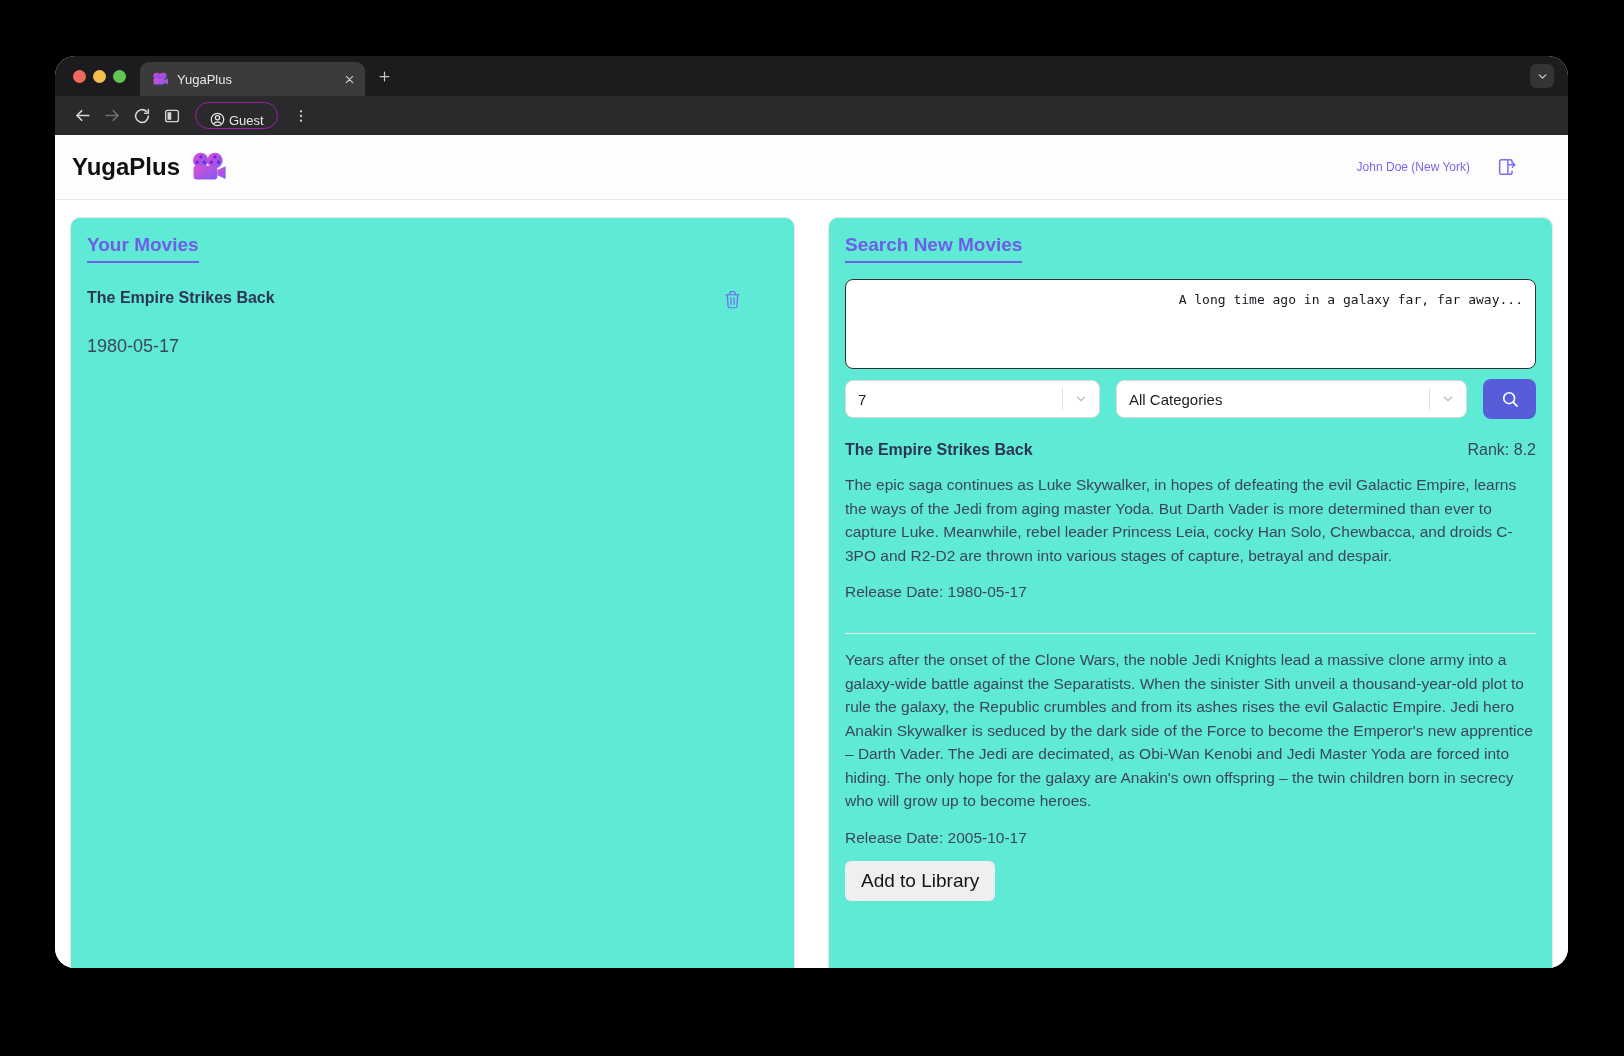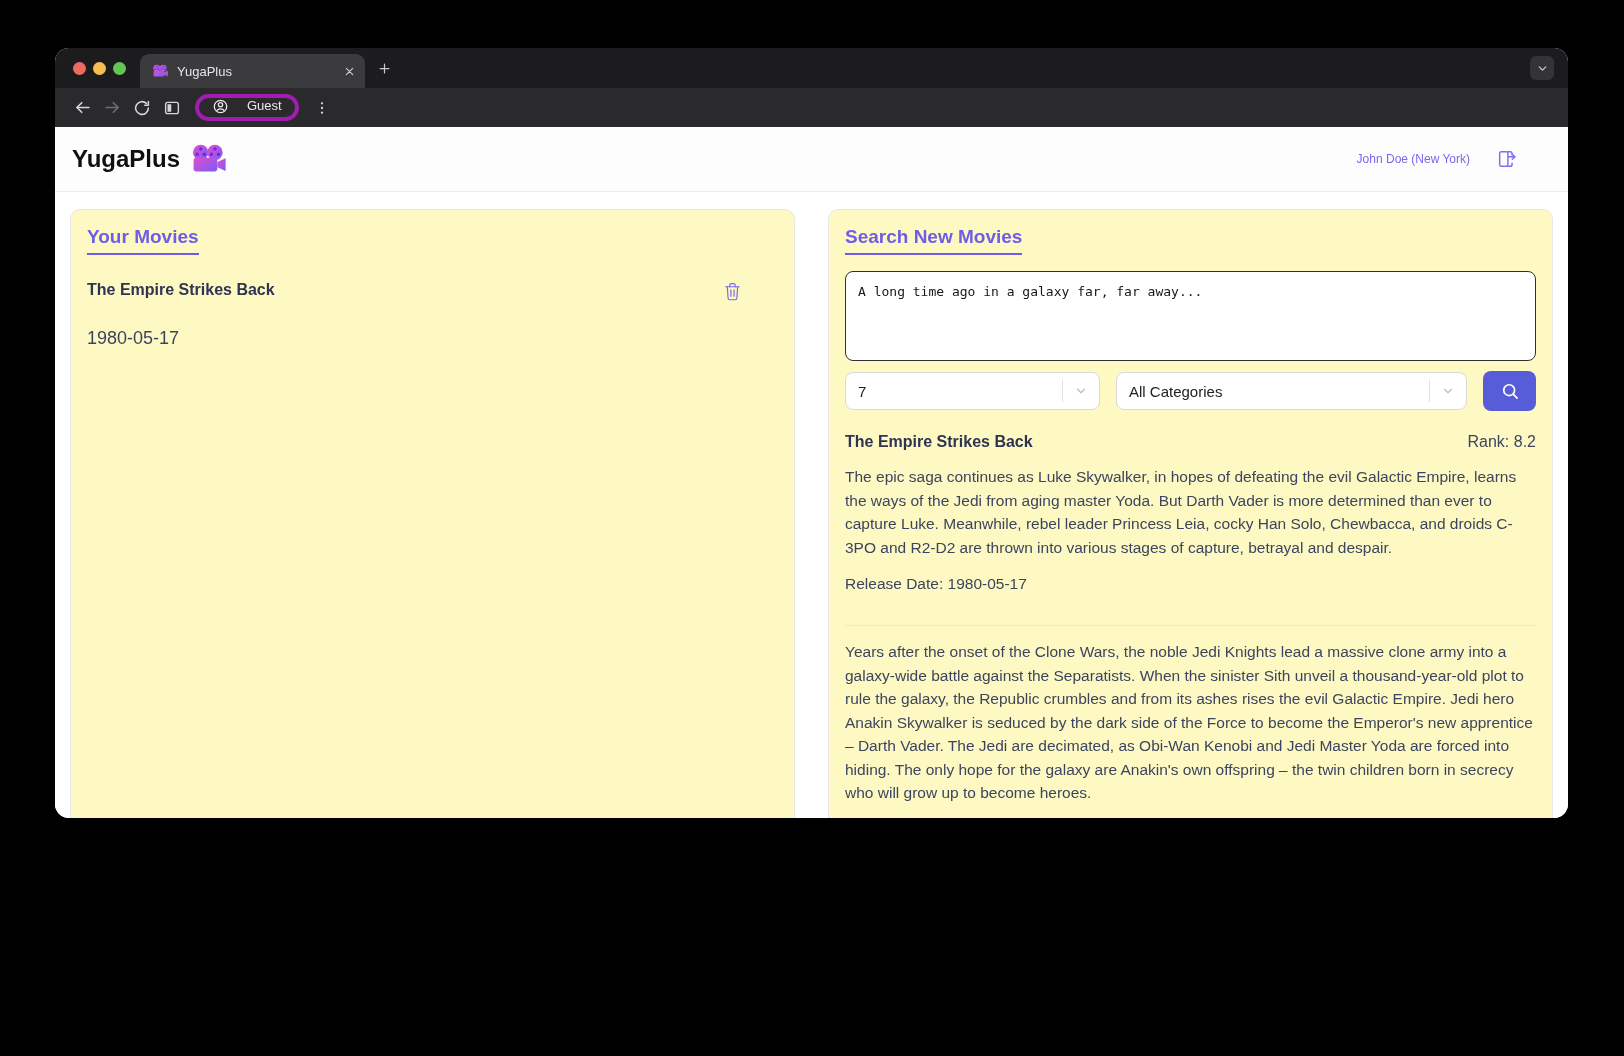--- a/index.html
+++ b/index.html
@@ -1,75 +1,75 @@
 <!DOCTYPE html>
 <html><head>
 <meta charset="utf-8">
 <style>
   html,body{margin:0;padding:0;}
   body{
     width:1624px;height:1056px;background:#000;position:relative;overflow:hidden;
     font-family:"Liberation Sans",sans-serif;
   }
   .window{
-    position:absolute;left:55px;top:48px;width:1513px;height:770px;
-    border-radius:14px;overflow:hidden;background:#fff;display:flex;flex-direction:column;
+    position:absolute;left:55px;top:56px;width:1513px;height:912px;
+    border-radius:20px;overflow:hidden;background:#fff;display:flex;flex-direction:column;
   }
   
   .tabstrip{height:40px;background:#1c1c1e;display:flex;align-items:center;padding-left:18px;flex:0 0 auto;}
   .traffic{display:flex;gap:7px;align-items:center;}
   .dot{width:13px;height:13px;border-radius:50%;}
   .dot.red{background:#ee6a5f;} .dot.yellow{background:#f5bf4f;} .dot.green{background:#62c554;}
   .tab{
     margin-left:14px;align-self:flex-end;height:34px;width:225px;background:#3b3b3e;
     border-radius:9px 9px 0 0;display:flex;align-items:center;padding:0 10px 0 12px;box-sizing:border-box;
   }
   .tab-title{flex:1;margin-left:8px;font-size:13px;color:#e6e6e6;white-space:nowrap;overflow:hidden;}
   .icon-btn{display:flex;align-items:center;justify-content:center;background:none;border:none;padding:0;cursor:pointer;color:#cfcfcf;}
   .newtab{margin-left:12px;color:#c9c9c9;}
   .tabstrip-chevron{margin-left:auto;margin-right:14px;width:24px;height:24px;border-radius:6px;background:#343437;color:#c9c9c9;}
   .toolbar{height:39px;background:#2a2a2d;display:flex;align-items:center;padding:0 12px;flex:0 0 auto;}
   .nav-ic{width:30px;height:30px;border-radius:15px;color:#d6d6d6;}
   .nav-ic.disabled{color:#6f6f72;}
   .omnibox{flex:1;height:28px;background:#3c3c40;border-radius:14px;display:flex;align-items:center;padding:0 12px;margin:0 10px;gap:9px;}
   .url{font-size:14px;color:#ececec;}
   .guest-pill{
-    display:flex;align-items:flex-start;gap:18px;height:27px;padding:0 13px;border:4px solid #a21caf;
+    display:flex;align-items:flex-end;gap:3px;height:27px;padding:0 13px;border:1px solid #a21caf;
     border-radius:14px;background:none;color:#e8e8e8;font-size:13px;cursor:pointer;margin:0 8px;
   }
   
   .page{flex:1;background:#fff;display:flex;flex-direction:column;min-height:0;}
   .app-header{
     height:64px;flex:0 0 auto;display:flex;align-items:center;justify-content:space-between;
     padding:0 50px 0 17px;background:#fdfdfd;border-bottom:1px solid #eaeaec;
   }
   .brand{display:flex;align-items:center;gap:10px;}
   .brand-name{font-size:24px;font-weight:bold;color:#101010;}
   .user-area{display:flex;align-items:center;gap:26px;}
   .user-name{color:#7668ec;font-size:12px;}
   .logout{color:#7a6ff0;}
   .main{flex:1;min-height:0;overflow:hidden;display:flex;gap:33px;padding:17px 15px 0;}
   .card{
     flex:1;box-sizing:border-box;height:760px;border:1px solid #e7e7e9;border-radius:10px;
-    padding:16px;background:#fef9c3;overflow:hidden;
+    padding:16px;background:#5eead4;overflow:hidden;
   }
   .section-heading{
     display:inline-block;font-size:19px;font-weight:bold;color:#6f5de8;
     border-bottom:2px solid #6f5de8;padding-bottom:5px;
   }
   
   .lib-row{display:flex;justify-content:space-between;align-items:flex-start;margin-top:26px;}
   .movie-title{font-size:16px;font-weight:bold;color:#2d3454;}
   .trash-btn{color:#7769ee;margin-right:36px;}
   .lib-date{margin-top:26px;font-size:18px;color:#3c455f;}
   
   .prompt-box{
     display:block;width:100%;box-sizing:border-box;height:90px;margin-top:16px;resize:none;outline:none;
     border:1px solid #303034;border-radius:8px;padding:10px 12px;
-    font-family:"DejaVu Sans Mono",monospace;font-size:13px;color:#16161d;line-height:1.5;
+    font-family:"DejaVu Sans Mono",monospace;font-size:13px;color:#16161d;line-height:1.5;text-align:right;
   }
   .controls{display:flex;align-items:center;gap:16px;margin-top:10px;}
   .select{height:38px;border:1px solid #d9d9d9;border-radius:8px;display:flex;align-items:center;background:#fff;cursor:pointer;box-sizing:border-box;}
   .select-limit{flex:0 0 255px;}
   .select-cat{flex:1;}
   .select-val{flex:1;padding:0 12px;font-size:15px;color:#222;}
   .select-sep{width:1px;height:22px;background:#e2e2e4;}
   .select-chev{width:36px;display:flex;justify-content:center;color:#bdbdbd;}
   .search-btn{
     flex:0 0 53px;height:40px;background:#575cd8;border:none;border-radius:8px;cursor:pointer;

